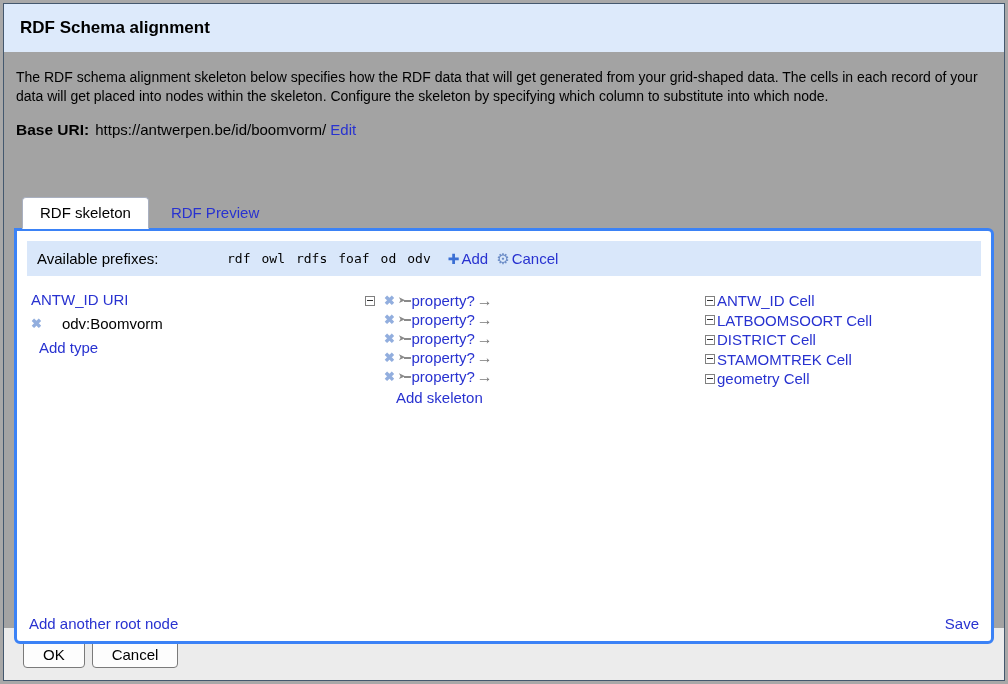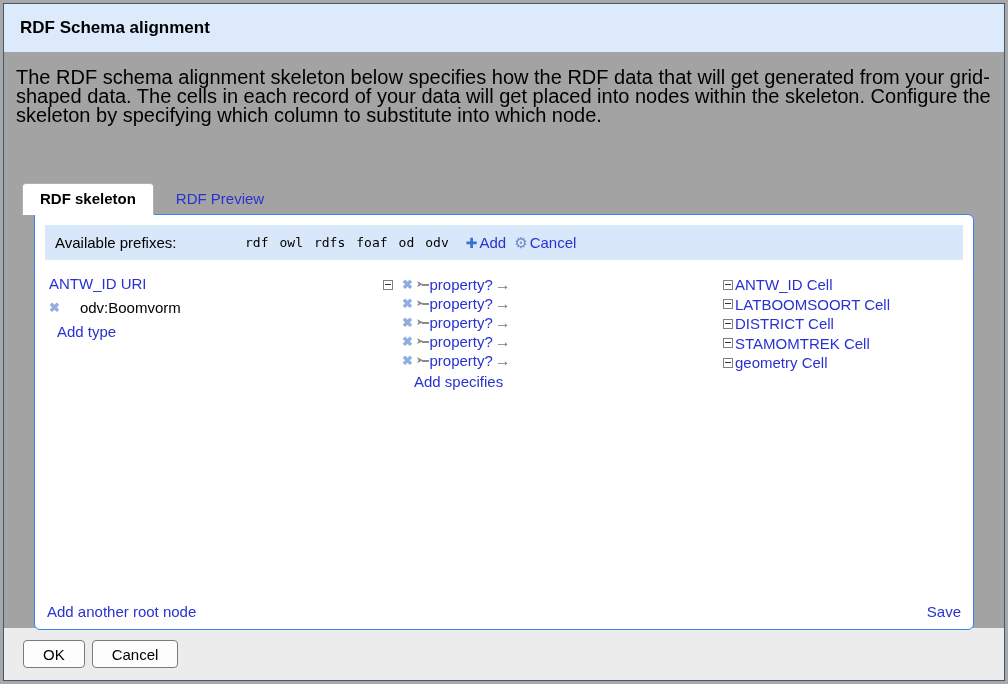--- a/index.html
+++ b/index.html
@@ -8,29 +8,29 @@
     --prefixbar:#d9e7fa;
     --delx:#92aede;
     --arrow:#8a8a8a;
   }
   *{box-sizing:border-box;}
   body{margin:0;background:#fff;font-family:"Liberation Sans",sans-serif;color:#000;}
   .frame{width:1008px;height:684px;border:3px solid #a8a8a8;background:#44586e;padding:1px;}
   .dialog{width:100%;height:100%;background:#a3a3a3;display:flex;flex-direction:column;overflow:hidden;}
   .titlebar{flex:0 0 48px;background:var(--titlebar);display:flex;align-items:center;padding:0 16px;font-size:17px;font-weight:bold;}
   .bodyarea{flex:1 1 auto;min-height:0;padding:12px 10px 0 10px;}
-  .desc{margin:4px 2px 0 2px;font-size:20px;line-height:19px;}
+  .desc{margin:4px 2px 0 2px;font-size:14px;line-height:19px;}
   .baseuri{margin:15px 2px 0 2px;font-size:15px;}
   .baseuri .blabel{font-weight:bold;font-size:15.5px;margin-right:6px;}
   a{color:var(--link);text-decoration:none;cursor:pointer;}
   .tabs{display:flex;align-items:flex-end;margin:15px 0 0 8px;position:relative;z-index:2;}
   .tab{font-size:15px;padding:6px 17px 7px 17px;}
-  .tab.active{background:#fff;border:1px solid #a9b0c0;border-bottom:1px solid #fff;border-radius:4px 4px 0 0;font-weight:bold;color:#000;margin-bottom:-1px;margin-top:29px;}
+  .tab.active{background:#fff;border:1px solid #a9b0c0;border-bottom:1px solid #fff;border-radius:4px 4px 0 0;font-weight:normal;color:#000;margin-bottom:-1px;margin-top:29px;}
   .tab.inactive{color:var(--link);padding:6px 22px 7px 22px;margin-top:44px;}
-  .panel{margin:0 20px;border:1px solid #3b82f6;border-radius:0 6px 6px 6px;height:416px;position:relative;background:#fff;z-index:1;}
+  .panel{margin:0 0;border:3px solid #3b82f6;border-radius:0 6px 6px 6px;height:416px;position:relative;background:#fff;z-index:1;}
   .prefixbar{margin:10px;background:var(--prefixbar);height:35px;display:flex;align-items:center;padding:0 10px;font-size:15px;}
   .pb-label{width:190px;flex:0 0 auto;}
   .pfx{font-family:"DejaVu Sans Mono",monospace;font-size:13px;margin-right:11px;}
   .pfx-add{margin-left:6px;display:inline-flex;align-items:center;}
   .pfx-manage{margin-left:8px;display:inline-flex;align-items:center;}
   .plus{color:#3b6fd4;font-size:14px;margin-right:2px;}
   .gear{color:#6b8cc7;font-size:15px;margin-right:2px;}
   .skeleton{display:flex;margin:15px 10px 0 12px;font-size:15px;}
   .col1{width:336px;}
   .col2{width:340px;}
@@ -62,20 +62,24 @@
 <div class="frame">
   <div class="dialog">
 
     <div class="titlebar">
       <span>RDF Schema alignment</span>
     </div>
 
     <div class="bodyarea">
       <p class="desc">The RDF schema alignment skeleton below specifies how the RDF data that will get generated from your grid-shaped data. The cells in each record of your data will get placed into nodes within the skeleton. Configure the skeleton by specifying which column to substitute into which node.</p>
 
+      <p class="baseuri">
+        <span class="blabel">Base URI:</span><span>https://antwerpen.be/id/boomvorm/</span>
+        <a>Edit</a>
+      </p>
 
       <div class="tabs">
         <div class="tab active">RDF skeleton</div>
         <div class="tab inactive">RDF Preview</div>
       </div>
 
       <div class="panel">
 
         <div class="prefixbar">
           <span class="pb-label">Available prefixes:</span>
@@ -140,21 +144,21 @@
               <span class="head">→</span>
             </div>
             <div class="prow">
               <span class="boxminus ghost"></span>
               <span class="xdel">✖</span>
               <span class="tail">➤</span>
                 <span class="dash"></span>
               <a>property?</a>
               <span class="head">→</span>
             </div>
-            <a class="addprop">Add specifies</a>
+            <a class="addprop">Add skeleton</a>
           </div>
 
           <div class="col3">
             <div class="crow">
               <span class="boxminus"></span>
               <a>ANTW_ID Cell</a>
             </div>
             <div class="crow">
               <span class="boxminus"></span>
               <a>LATBOOMSOORT Cell</a>

